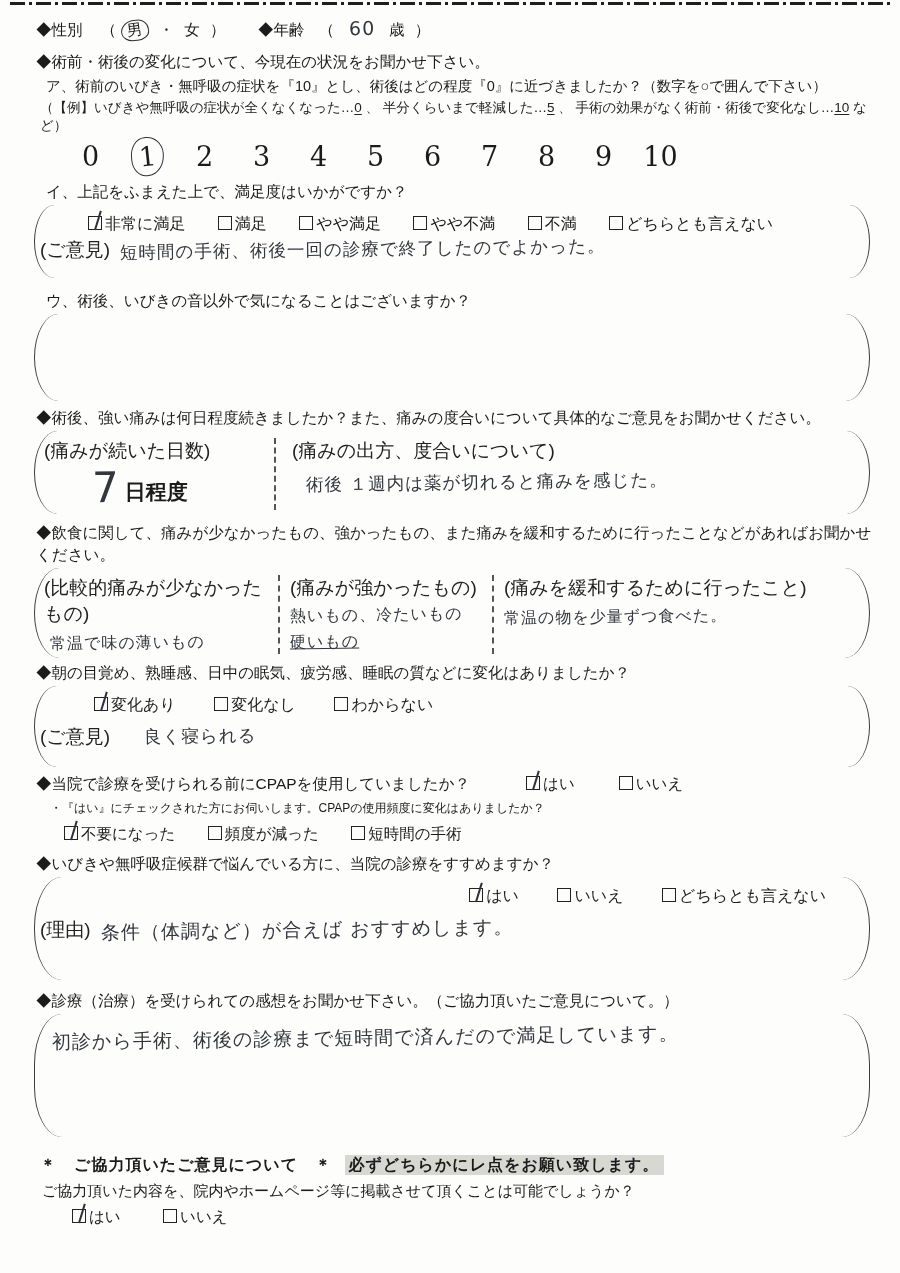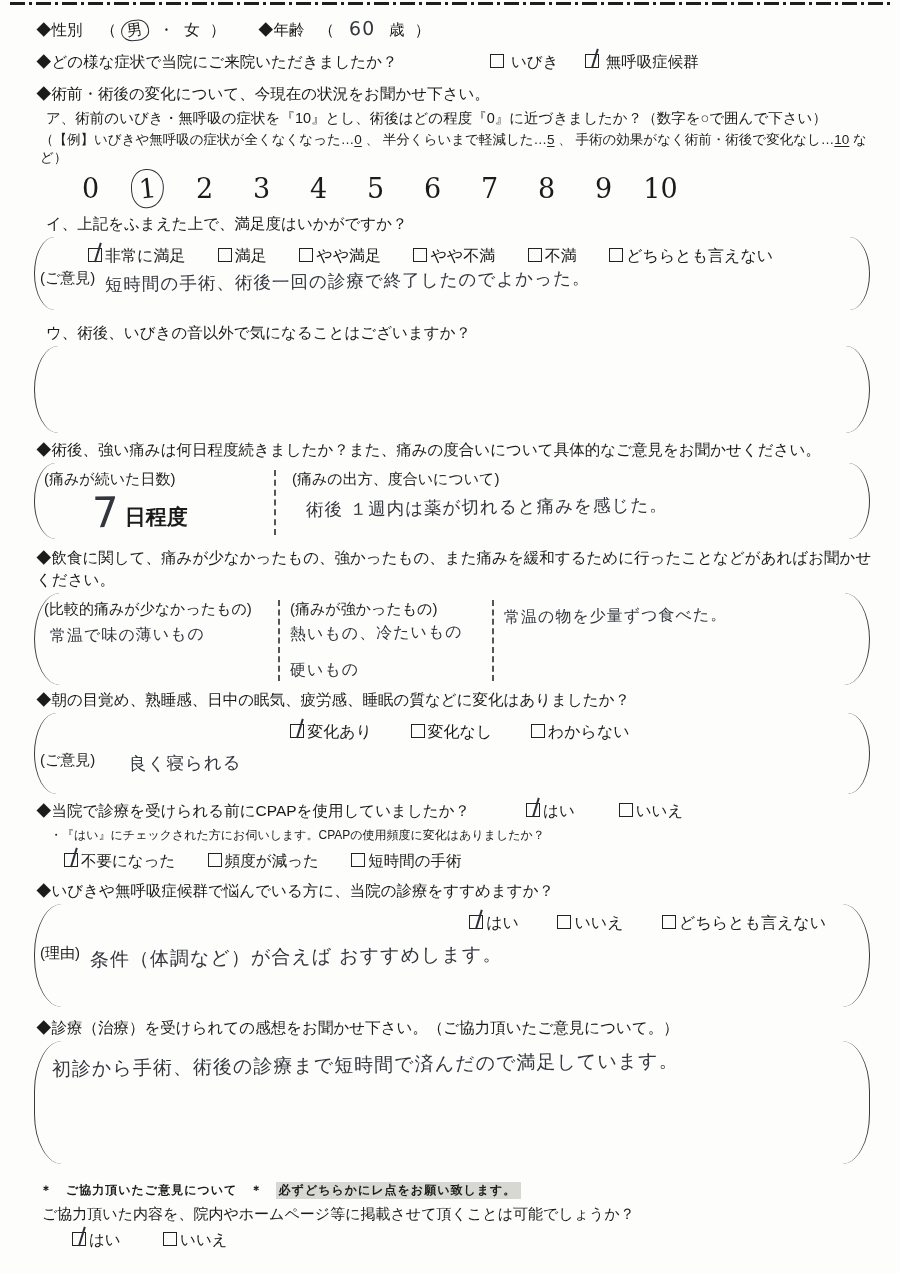--- a/index.html
+++ b/index.html
@@ -62,48 +62,48 @@
   
   .abox { position:relative; margin:2px 26px 0 30px; padding:7px 48px 4px 44px; }
   .abox::before {
     content:""; position:absolute; left:4px; top:0; bottom:0; width:30px;
     border-left:1.9px solid #3b3b3b; border-radius:28px 0 0 28px / 50px 0 0 50px;
   }
   .abox::after {
     content:""; position:absolute; right:4px; top:0; bottom:0; width:30px;
     border-right:1.9px solid #3b3b3b; border-radius:0 28px 28px 0 / 0 50px 50px 0;
   }
-  .small-label { font-size:15px; color:#222; }
+  .small-label { font-size:19px; color:#222; }
   .comment-line { display:flex; align-items:flex-start; margin-top:2px; }
   .comment-line .small-label { flex:0 0 auto; margin-right:10px; }
 
   .box-sat  { min-height:62px; }
   .box-other{ min-height:76px; }
   .box-pain { min-height:64px; }
   .box-eat  { min-height:68px; }
-  .box-sleep{ min-height:70px;text-align:center; }
+  .box-sleep{ min-height:70px; }
   .box-rec  { min-height:92px;text-align:right; }
   .box-imp  { min-height:112px; }
 
   .flexcols { display:flex; align-items:stretch; }
   .pain-left  { flex:0 0 192px; border-right:2px dashed #555; padding-right:8px; }
   .pain-right { flex:1 1 auto; padding-left:16px; }
   .days-line { margin:2px 0 0 18px; display:flex; align-items:flex-end; }
   .days-unit { font-size:21px; font-weight:700; margin:0 0 4px 6px; }
 
   .eat-col1 { flex:0 0 198px; padding-right:6px; }
   .eat-col2 { flex:0 0 202px; border-left:2px dashed #555; padding-left:10px; }
   .eat-col3 { flex:1 1 auto;  border-left:2px dashed #555; padding-left:10px; }
 
   .optrow { margin-top:2px; }
   .gap28 { margin-right:28px; } .gap22 { margin-right:22px; } .gap34 { margin-right:34px; }
 
   .cpap-line { display:flex; align-items:flex-end; }
 
-  .note-line { margin:0 28px 0 40px; font-size:12px; font-weight:700; letter-spacing:1px; }
+  .note-line { margin:0 28px 0 40px; font-size:16px; font-weight:700; letter-spacing:1px; }
   .hl { background:#d8d8d2; padding:1px 5px 2px 3px; }
 
   .mt4{margin-top:4px;} .mt6{margin-top:6px;} .mt8{margin-top:8px;} .mt10{margin-top:10px;}
   .mt12{margin-top:12px;} .mt2{margin-top:2px;} .mt18{margin-top:18px;}
 </style>
 </head>
 <body>
 
 <div class="page">
 
@@ -116,31 +116,20 @@
     <span style="margin:0 6px;">・</span>
     <span>女</span>
     <span style="margin-left:6px;">）</span>
     <span class="q" style="margin-left:28px;">◆年齢</span>
     <span style="margin-left:10px;">（</span>
     <span class="hw hw-lg" style="margin:0 10px;">60</span>
     <span>歳</span>
     <span style="margin-left:6px;">）</span>
   </div>
 
-  <div class="row mt10" style="display:flex;">
-    <span class="q">◆どの様な症状で当院にご来院いただきましたか？</span>
-    <span class="opt" style="margin-left:92px;">
-      <span class="cb"></span>
-      <span>いびき</span>
-    </span>
-    <span class="opt gap22" style="margin-left:26px;">
-      <span class="cb checked"></span>
-      <span>無呼吸症候群</span>
-    </span>
-  </div>
 
   <div class="row mt10 q">◆術前・術後の変化について、今現在の状況をお聞かせ下さい。</div>
   <div class="row indent1 mt2" style="font-size:14.5px;">ア、術前のいびき・無呼吸の症状を『10』とし、術後はどの程度『0』に近づきましたか？（数字を○で囲んで下さい）</div>
   <div class="row indent2 mt2 ex">
     <span>（【例】いびきや無呼吸の症状が全くなくなった…</span><span class="ul">0</span><span> 、 半分くらいまで軽減した…</span><span class="ul">5</span><span> 、 手術の効果がなく術前・術後で変化なし…</span><span class="ul">10</span><span> など）</span>
   </div>
   <div class="scale-row">
     <span class="scale-cell">0</span>
     <span class="scale-cell"><span class="ring">1</span></span>
     <span class="scale-cell">2</span>
@@ -195,23 +184,24 @@
   <div class="row mt8 q">◆飲食に関して、痛みが少なかったもの、強かったもの、また痛みを緩和するために行ったことなどがあればお聞かせください。</div>
   <div class="abox box-eat">
     <div class="flexcols" style="min-height:68px;">
       <div class="eat-col1">
         <div class="small-label" style="margin-left:-30px;">(比較的痛みが少なかったもの)</div>
         <div class="hw hw-sm" style="margin:6px 0 0 -24px;">常温で味の薄いもの</div>
       </div>
       <div class="eat-col2">
         <div class="small-label">(痛みが強かったもの)</div>
         <div class="hw hw-sm" style="margin-top:4px;">熱いもの、冷たいもの</div>
-        <div class="hw hw-sm" style="margin-top:16px;">硬いもの</div>
+        <div class="hw hw-sm" style="margin-top:6px;text-decoration:underline;">硬いもの</div>
       </div>
       <div class="eat-col3">
+        <div class="small-label">(痛みを緩和するために行ったこと)</div>
         <div class="hw hw-sm" style="margin-top:6px;">常温の物を少量ずつ食べた。</div>
       </div>
     </div>
   </div>
 
   <div class="row mt4 q">◆朝の目覚め、熟睡感、日中の眠気、疲労感、睡眠の質などに変化はありましたか？</div>
   <div class="abox box-sleep">
     <div class="optrow" style="margin-left:20px;">
       <span class="opt gap34"><span class="cb checked"></span><span>変化あり</span></span>
       <span class="opt gap34"><span class="cb"></span><span>変化なし</span></span>

